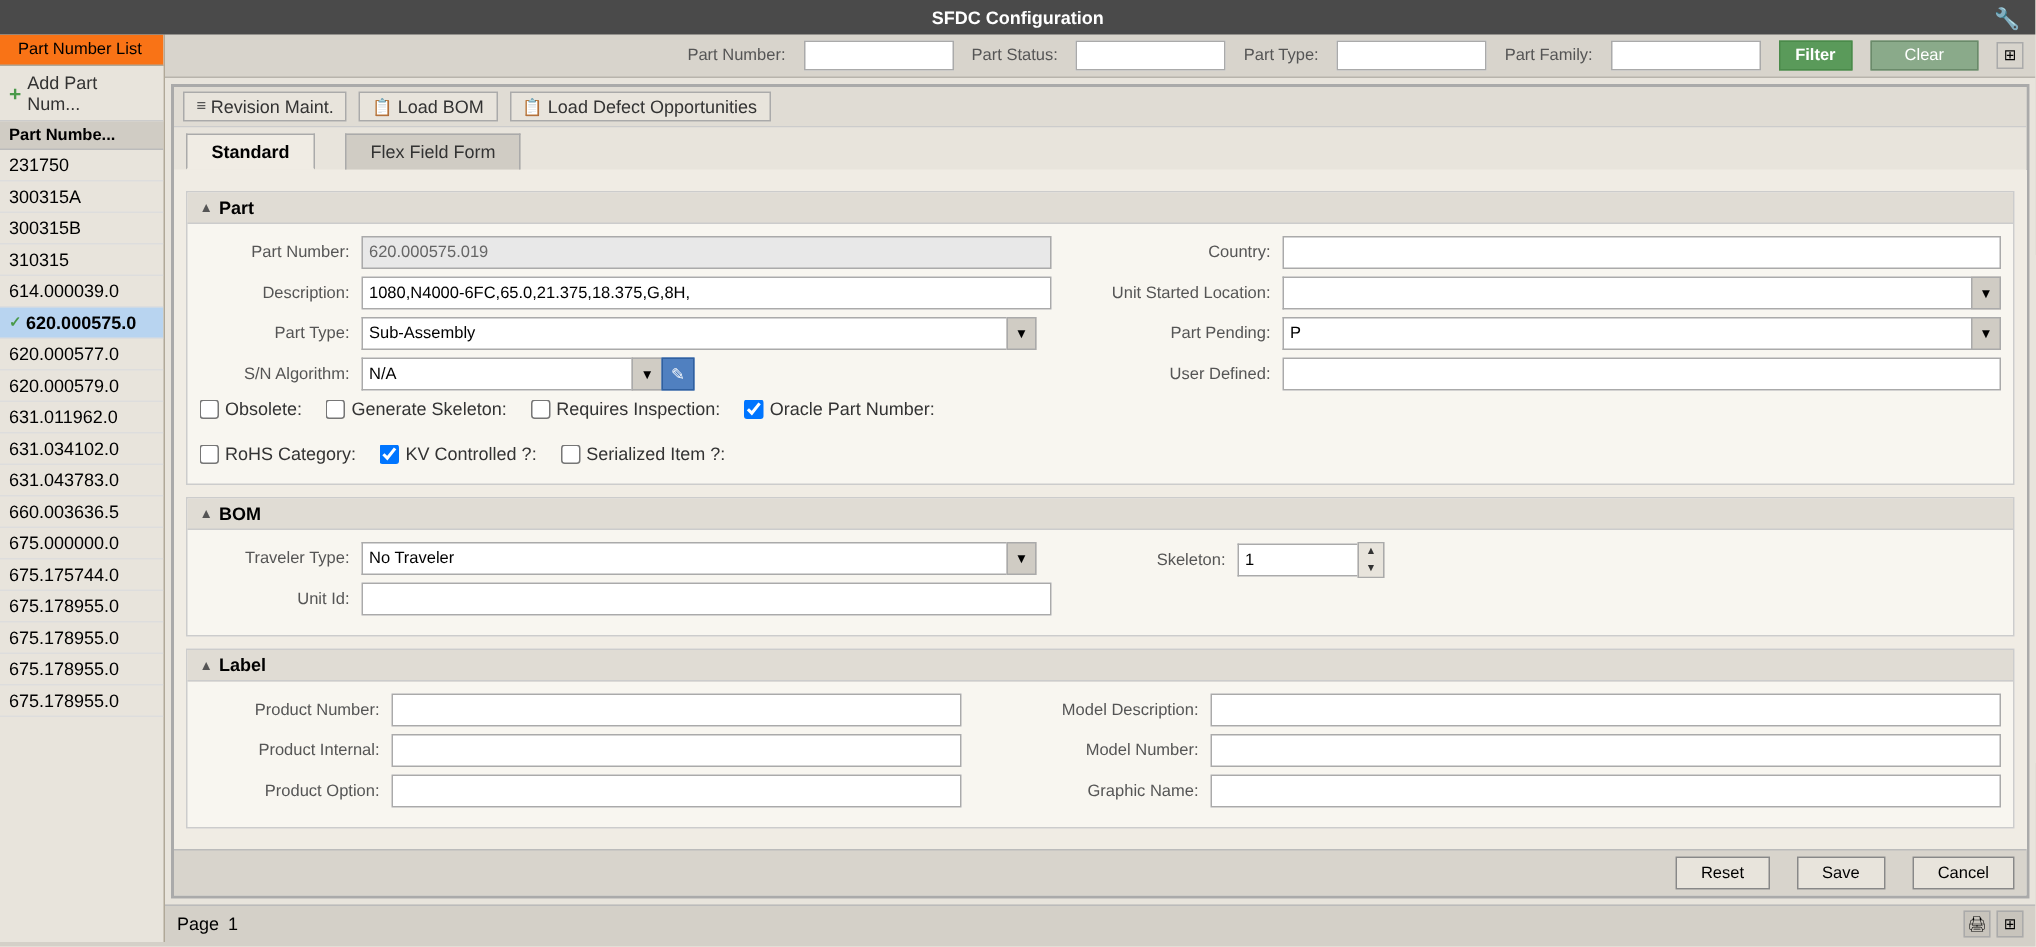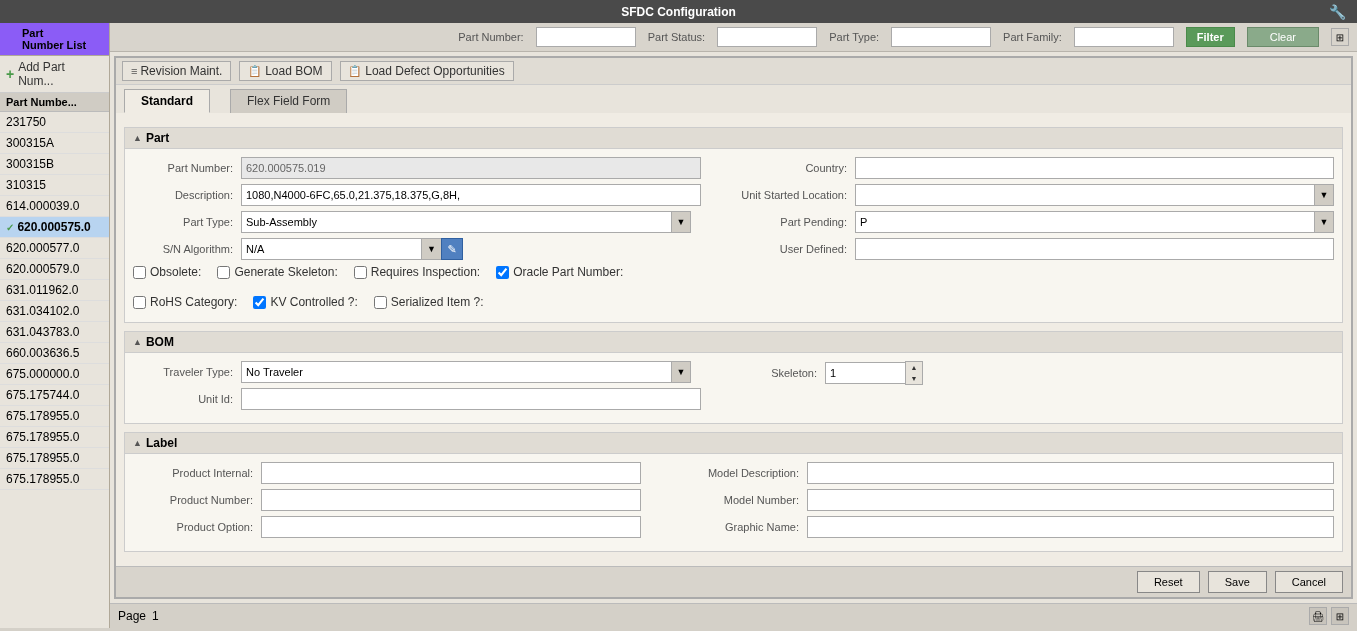--- a/index.html
+++ b/index.html
@@ -31,23 +31,23 @@
     
     .sidebar {
       width: 110px;
       background: #e8e4dc;
       border-right: 1px solid #b0a898;
       display: flex;
       flex-direction: column;
       overflow: hidden;
     }
     .sidebar-header {
-      background: #8b5cf6;
-      padding: 4px 22px;
-      font-weight: bold;
+      background: #f97316;
+      padding: 4px 12px;
+      font-weight: normal;
       font-size: 11px;
       border-bottom: 1px solid #b0a898;
     }
     .sidebar-add-btn {
       display: flex;
       align-items: center;
       gap: 4px;
       padding: 4px 6px;
       background: #e8e4dc;
       border-bottom: 1px solid #ccc;
@@ -413,21 +413,21 @@
     }
 
     
     .form-footer {
       display: flex;
       justify-content: flex-end;
       align-items: center;
       padding: 4px 8px;
       background: #d8d4cc;
       border-top: 1px solid #bbb;
-      gap: 8px;
+      gap: 18px;
     }
     .footer-btn {
       padding: 4px 16px;
       border: 1px solid #888;
       cursor: pointer;
       font-size: 11px;
       background: #e8e4dc;
     }
     .footer-btn.save-btn {
       background: #e8e4dc;
@@ -751,25 +751,25 @@
 
         <div class="section">
           <div class="section-header">
             <span class="section-arrow">▲</span>
             <span>Label</span>
           </div>
           <div class="section-body">
             <div class="two-col">
               <div class="col-left">
                 <div class="form-row">
+                  <span class="form-label" style="width:120px;">Product Number:</span>
+                  <input class="form-input" style="width: 380px;" type="text" value="">
+                </div>
+                <div class="form-row">
                   <span class="form-label" style="width:120px;">Product Internal:</span>
-                  <input class="form-input" style="width: 380px;" type="text" value="">
-                </div>
-                <div class="form-row">
-                  <span class="form-label" style="width:120px;">Product Number:</span>
                   <input class="form-input" style="width: 380px;" type="text" value="">
                 </div>
                 <div class="form-row">
                   <span class="form-label" style="width:120px;">Product Option:</span>
                   <input class="form-input" style="width: 380px;" type="text" value="">
                 </div>
               </div>
               <div class="col-right">
                 <div class="form-row">
                   <span class="form-label" style="width:130px;">Model Description:</span>

